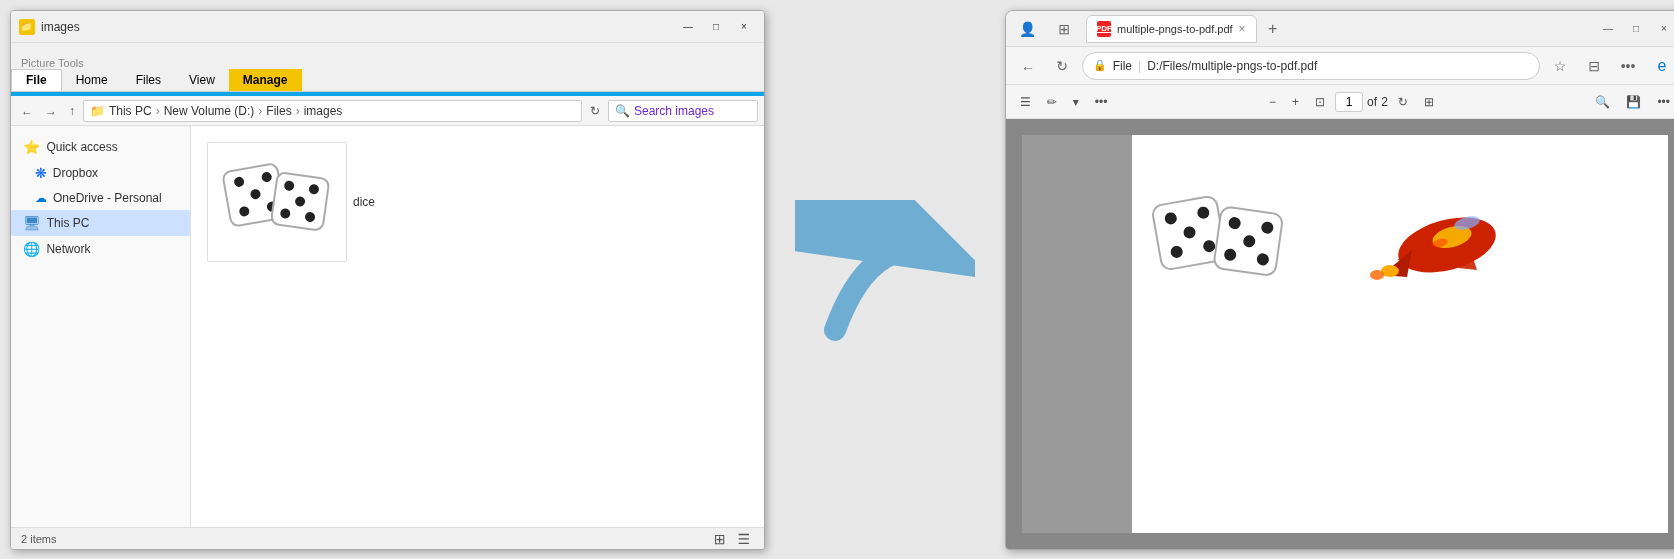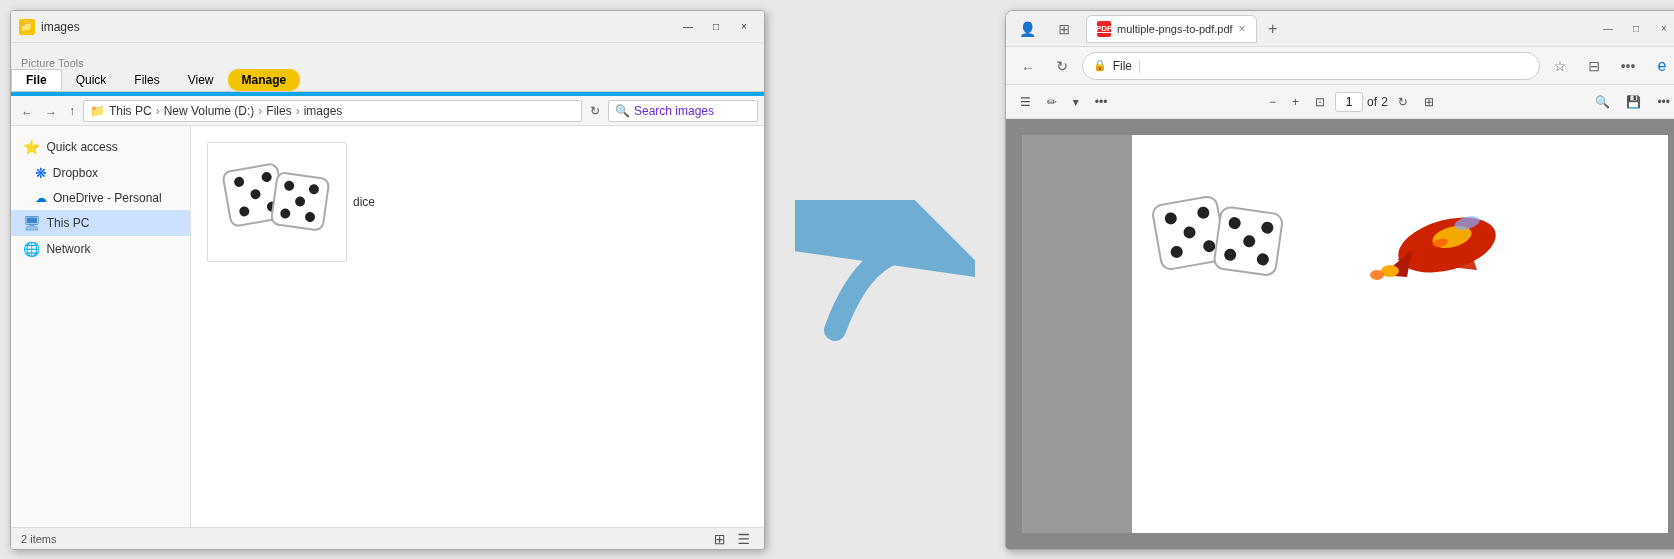--- a/index.html
+++ b/index.html
@@ -110,21 +110,20 @@
       background: #fff;
       border: 1px solid #ccc;
       border-bottom: 1px solid #fff;
       font-weight: 600;
     }
 
     .ribbon-tab.manage-tab {
       background: #f5c400;
       color: #000;
       font-weight: 600;
-      border-radius: 10px;
     }
 
     
     .address-bar {
       background: #f5f5f5;
       height: 30px;
       display: flex;
       align-items: center;
       padding: 0 6px;
       border-bottom: 1px solid #ddd;
@@ -505,21 +504,21 @@
       <button class="title-btn close">×</button>
     </div>
   </div>
 
   <div class="ribbon">
     <div class="ribbon-tabs">
       <span style="font-size:11px;color:#888;padding:0 4px;">Picture Tools</span>
     </div>
     <div style="display:flex; gap:0; border-bottom:1px solid #ccc;">
       <button class="ribbon-tab active">File</button>
-      <button class="ribbon-tab">Quick</button>
+      <button class="ribbon-tab">Home</button>
       <button class="ribbon-tab">Files</button>
       <button class="ribbon-tab">View</button>
       <button class="ribbon-tab manage-tab">Manage</button>
     </div>
   </div>
 
   <div class="address-bar">
     <button class="nav-btn">←</button>
     <button class="nav-btn">→</button>
     <button class="nav-btn">↑</button>
@@ -645,20 +644,21 @@
   </div>
 
   <div class="browser-addressbar">
     <button class="browser-nav-btn">←</button>
     <button class="browser-nav-btn">↻</button>
 
     <div class="browser-url-bar">
       <span class="url-lock">🔒</span>
       <span>File</span>
       <span class="url-separator">|</span>
+      <span class="url-text">D:/Files/multiple-pngs-to-pdf.pdf</span>
     </div>
 
     <button class="browser-nav-btn">☆</button>
     <button class="browser-nav-btn">⊟</button>
     <button class="browser-nav-btn">•••</button>
     <button class="browser-menu-btn" style="color:#0078d4;font-size:16px;">e</button>
   </div>
 
   <div class="browser-toolbar2">
     <button class="toolbar-btn2">☰</button>

